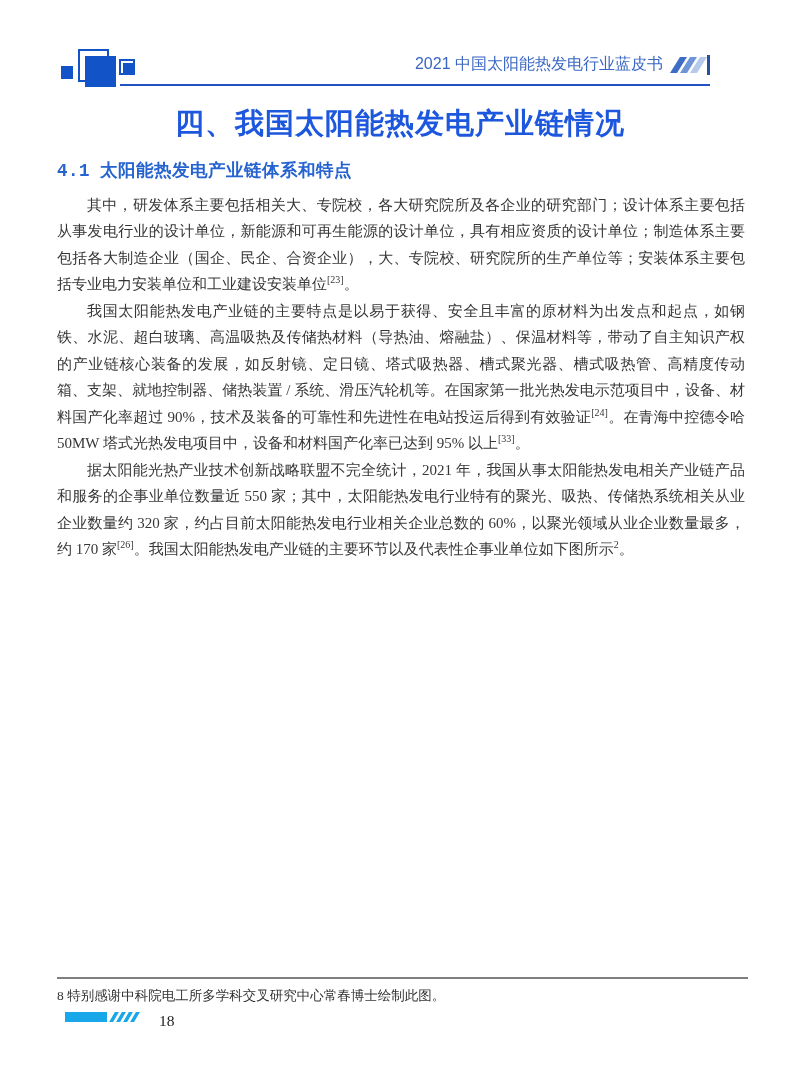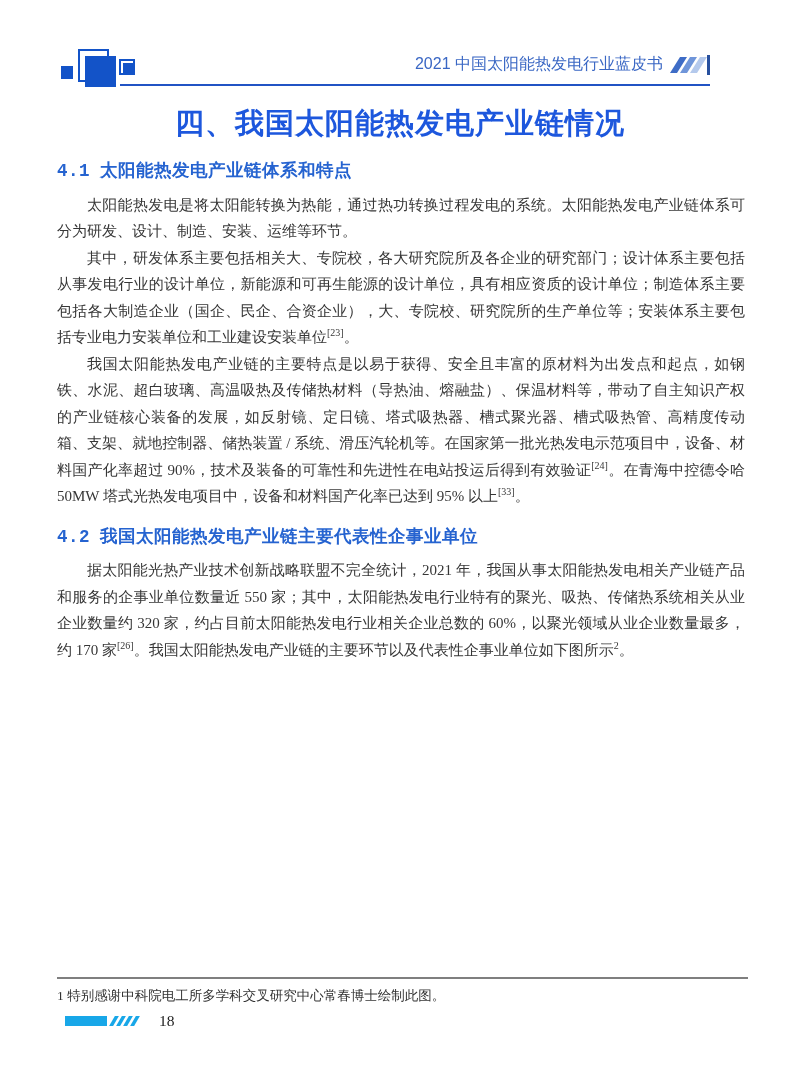--- a/index.html
+++ b/index.html
@@ -48,21 +48,21 @@
     font-family:Liberation Mono, monospace;font-size:17.5px;font-weight:bold;
     color:var(--heading-blue);margin:0 0 7px 0;letter-spacing:0.5px;text-align:left;
   }
   .content h2 .num{margin-right:10px;}
   .content h2.h42{margin-top:14px;}
   .content p{margin:0;text-indent:2em;}
   .content sup{font-size:10px;line-height:0;margin-left:0;color:var(--body-text);}
   
   .foot-rule{position:absolute;top:977px;left:57px;width:691px;height:2px;background:#7f7f7f;}
   .footnote{position:absolute;top:987px;left:57px;margin:0;font-size:13.5px;color:#333333;}
-  .page-marker{position:absolute;top:1012px;left:65px;display:flex;align-items:center;}
+  .page-marker{position:absolute;top:1012px;left:65px;display:flex;}
   .page-marker .bar{display:inline-block;width:42px;height:10px;background:var(--cyan);}
   .page-marker .mslashes{display:inline-flex;margin-left:2px;}
   .page-marker .mslashes i{display:inline-block;width:4px;height:10px;background:var(--cyan);transform:skewX(-30deg);margin-left:3px;}
   .page-marker .page-num{margin-left:22px;font-size:15.5px;color:#222222;}
 </style>
 </head>
 <body>
 
 <div class="page">
 
@@ -84,34 +84,32 @@
     </span>
   </div>
   <div class="header-rule"></div>
 
   <h1 class="banner-title">四、我国太阳能热发电产业链情况</h1>
 
   <main class="content">
 
     <h2><span class="num">4.1</span><span>太阳能热发电产业链体系和特点</span></h2>
 
-    <p><span>太阳能热发电是将太阳能转换为热能，通过热功转换过程发电的系统。太阳能热发电产业链体系可分为研发、设计、制造、安装、运维等环节。</span></p>
 
     <p><span>其中，研发体系主要包括相关大、专院校，各大研究院所及各企业的研究部门；设计体系主要包括从事发电行业的设计单位，新能源和可再生能源的设计单位，具有相应资质的设计单位；制造体系主要包括各大制造企业（国企、民企、合资企业），大、专院校、研究院所的生产单位等；安装体系主要包括专业电力安装单位和工业建设安装单位</span><sup>[23]</sup><span>。</span></p>
 
     <p><span>我国太阳能热发电产业链的主要特点是以易于获得、安全且丰富的原材料为出发点和起点，如钢铁、水泥、超白玻璃、高温吸热及传储热材料（导热油、熔融盐）、保温材料等，带动了自主知识产权的产业链核心装备的发展，如反射镜、定日镜、塔式吸热器、槽式聚光器、槽式吸热管、高精度传动箱、支架、就地控制器、储热装置 / 系统、滑压汽轮机等。在国家第一批光热发电示范项目中，设备、材料国产化率超过 90%，技术及装备的可靠性和先进性在电站投运后得到有效验证</span><sup>[24]</sup><span>。在青海中控德令哈 50MW 塔式光热发电项目中，设备和材料国产化率已达到 95% 以上</span><sup>[33]</sup><span>。</span></p>
 
-    <h2 class="h42"><span class="num">4.2</span><span>我国太阳能热发电产业链主要代表性企事业单位</span></h2>
 
     <p><span>据太阳能光热产业技术创新战略联盟不完全统计，2021 年，我国从事太阳能热发电相关产业链产品和服务的企事业单位数量近 550 家；其中，太阳能热发电行业特有的聚光、吸热、传储热系统相关从业企业数量约 320 家，约占目前太阳能热发电行业相关企业总数的 60%，以聚光领域从业企业数量最多，约 170 家</span><sup>[26]</sup><span>。我国太阳能热发电产业链的主要环节以及代表性企事业单位如下图所示</span><sup>2</sup><span>。</span></p>
 
   </main>
 
   <div class="foot-rule"></div>
-  <p class="footnote">1 特别感谢中科院电工所多学科交叉研究中心常春博士绘制此图。</p>
+  <p class="footnote">8 特别感谢中科院电工所多学科交叉研究中心常春博士绘制此图。</p>
 
   <div class="page-marker">
     <span class="bar"></span>
     <span class="mslashes">
         <i></i>
         <i></i>
         <i></i>
         <i></i>
       </span>
     <span class="page-num">18</span>

